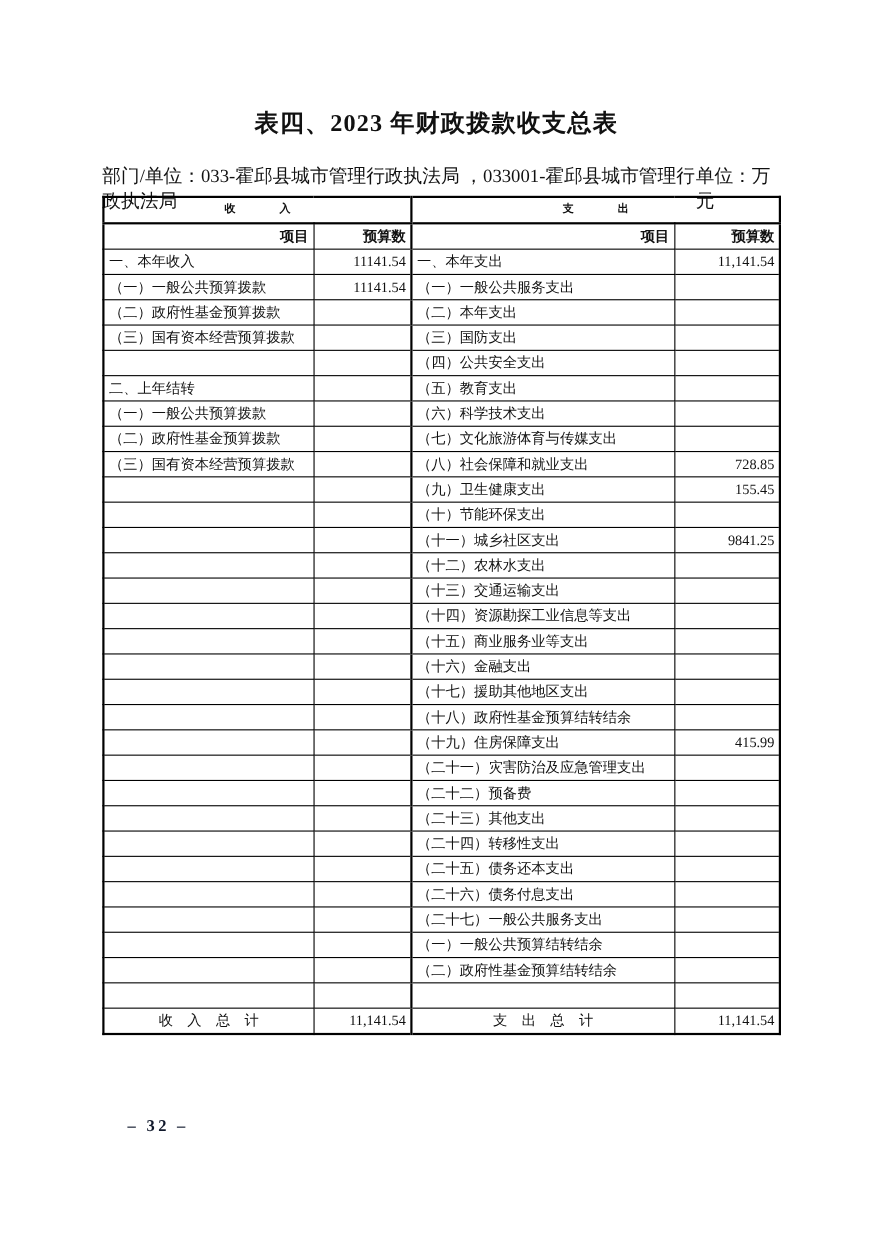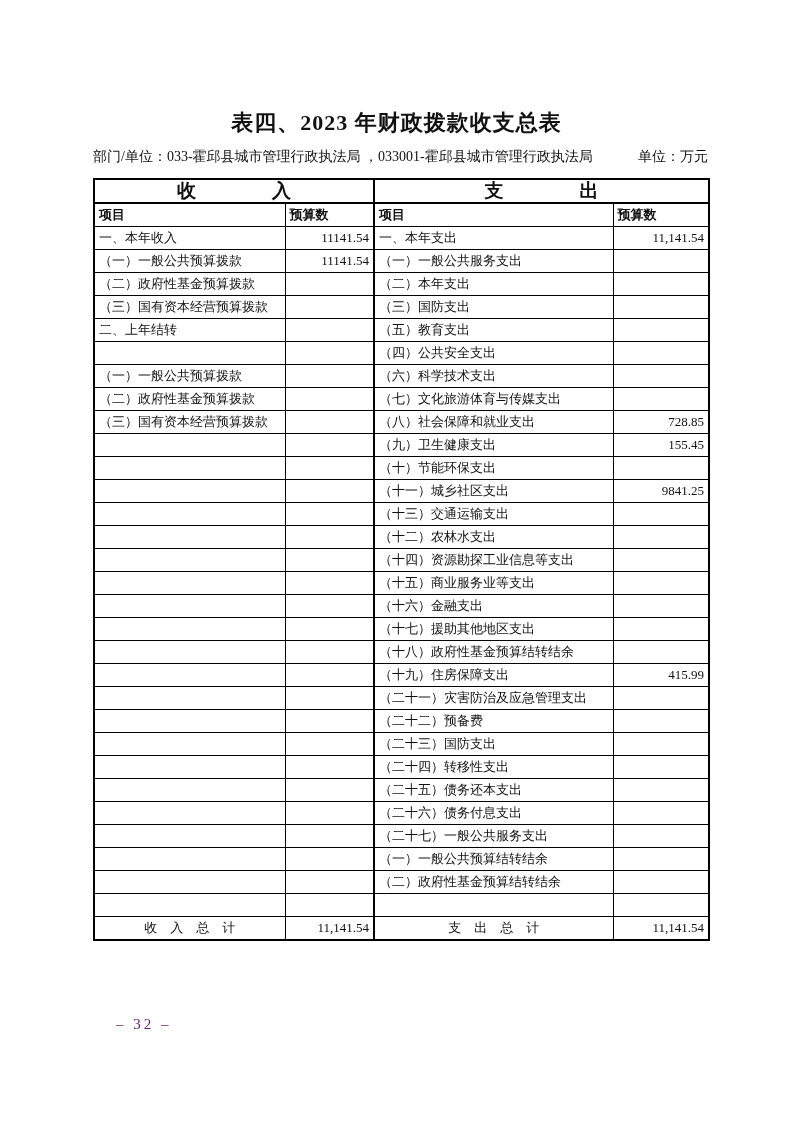--- a/index.html
+++ b/index.html
@@ -3,50 +3,50 @@
 <meta charset="utf-8">
 <style>
   html,body{margin:0;padding:0;}
   body{
     width:793px;height:1122px;background:#ffffff;color:#111;
     font-family:"Liberation Serif","DejaVu Serif",serif;
   }
   .sheet{position:relative;width:793px;height:1122px;background:#fff;overflow:hidden;}
   .doc-title{
     position:absolute;left:0;top:97px;width:100%;text-align:center;
-    font-size:22px;font-weight:bold;letter-spacing:1px;margin-top:11px;
+    font-size:22px;font-weight:bold;letter-spacing:1px;
   }
   .meta{
     position:absolute;left:93px;top:148px;width:615px;
     display:flex;justify-content:space-between;align-items:flex-end;
-    font-size:14px;
+    font-size:17px;
   }
   table.budget{
     position:absolute;left:93px;top:178px;width:615px;
     border-collapse:collapse;table-layout:fixed;
     border:2px solid #000;
   }
   table.budget td, table.budget th{
     border:1px solid #000;height:22px;line-height:20px;
     padding:0 4px;font-size:13px;font-weight:normal;
     overflow:hidden;white-space:nowrap;
   }
   thead tr.sec th{
-    font-weight:bold;text-align:center;font-size:19px;
+    font-weight:bold;text-align:center;font-size:10px;
     border-bottom:2px solid #000;
   }
-  thead tr.cols th{font-weight:bold;text-align:left;}
+  thead tr.cols th{font-weight:bold;text-align:right;}
   td.item{text-align:left;}
   td.num{text-align:right;padding-right:5px;}
   .mid{border-left:2px solid #000 !important;}
   tfoot td{border-top:2px solid #000;font-weight:bold;}
   tfoot td.item{text-align:center;}
   .pageno{
     position:absolute;left:116px;top:1016px;
-    font-size:15px;letter-spacing:3px;color:#701a75;
+    font-size:15px;letter-spacing:3px;color:#0f172a;font-weight:bold;
   }
 </style>
 </head>
 <body>
 
 <div class="sheet">
 
   <div class="doc-title">表四、2023 年财政拨款收支总表</div>
 
   <div class="meta">
@@ -92,29 +92,29 @@
     <td class="item mid">（二）本年支出</td>
     <td class="num"></td>
   </tr>
         <tr>
     <td class="item">（三）国有资本经营预算拨款</td>
     <td class="num"></td>
     <td class="item mid">（三）国防支出</td>
     <td class="num"></td>
   </tr>
         <tr>
+    <td class="item"></td>
+    <td class="num"></td>
+    <td class="item mid">（四）公共安全支出</td>
+    <td class="num"></td>
+  </tr>
+        <tr>
     <td class="item">二、上年结转</td>
     <td class="num"></td>
     <td class="item mid">（五）教育支出</td>
-    <td class="num"></td>
-  </tr>
-        <tr>
-    <td class="item"></td>
-    <td class="num"></td>
-    <td class="item mid">（四）公共安全支出</td>
     <td class="num"></td>
   </tr>
         <tr>
     <td class="item">（一）一般公共预算拨款</td>
     <td class="num"></td>
     <td class="item mid">（六）科学技术支出</td>
     <td class="num"></td>
   </tr>
         <tr>
     <td class="item">（二）政府性基金预算拨款</td>
@@ -142,27 +142,27 @@
   </tr>
         <tr>
     <td class="item"></td>
     <td class="num"></td>
     <td class="item mid">（十一）城乡社区支出</td>
     <td class="num">9841.25</td>
   </tr>
         <tr>
     <td class="item"></td>
     <td class="num"></td>
+    <td class="item mid">（十二）农林水支出</td>
+    <td class="num"></td>
+  </tr>
+        <tr>
+    <td class="item"></td>
+    <td class="num"></td>
     <td class="item mid">（十三）交通运输支出</td>
-    <td class="num"></td>
-  </tr>
-        <tr>
-    <td class="item"></td>
-    <td class="num"></td>
-    <td class="item mid">（十二）农林水支出</td>
     <td class="num"></td>
   </tr>
         <tr>
     <td class="item"></td>
     <td class="num"></td>
     <td class="item mid">（十四）资源勘探工业信息等支出</td>
     <td class="num"></td>
   </tr>
         <tr>
     <td class="item"></td>
@@ -202,21 +202,21 @@
   </tr>
         <tr>
     <td class="item"></td>
     <td class="num"></td>
     <td class="item mid">（二十二）预备费</td>
     <td class="num"></td>
   </tr>
         <tr>
     <td class="item"></td>
     <td class="num"></td>
-    <td class="item mid">（二十三）国防支出</td>
+    <td class="item mid">（二十三）其他支出</td>
     <td class="num"></td>
   </tr>
         <tr>
     <td class="item"></td>
     <td class="num"></td>
     <td class="item mid">（二十四）转移性支出</td>
     <td class="num"></td>
   </tr>
         <tr>
     <td class="item"></td>

